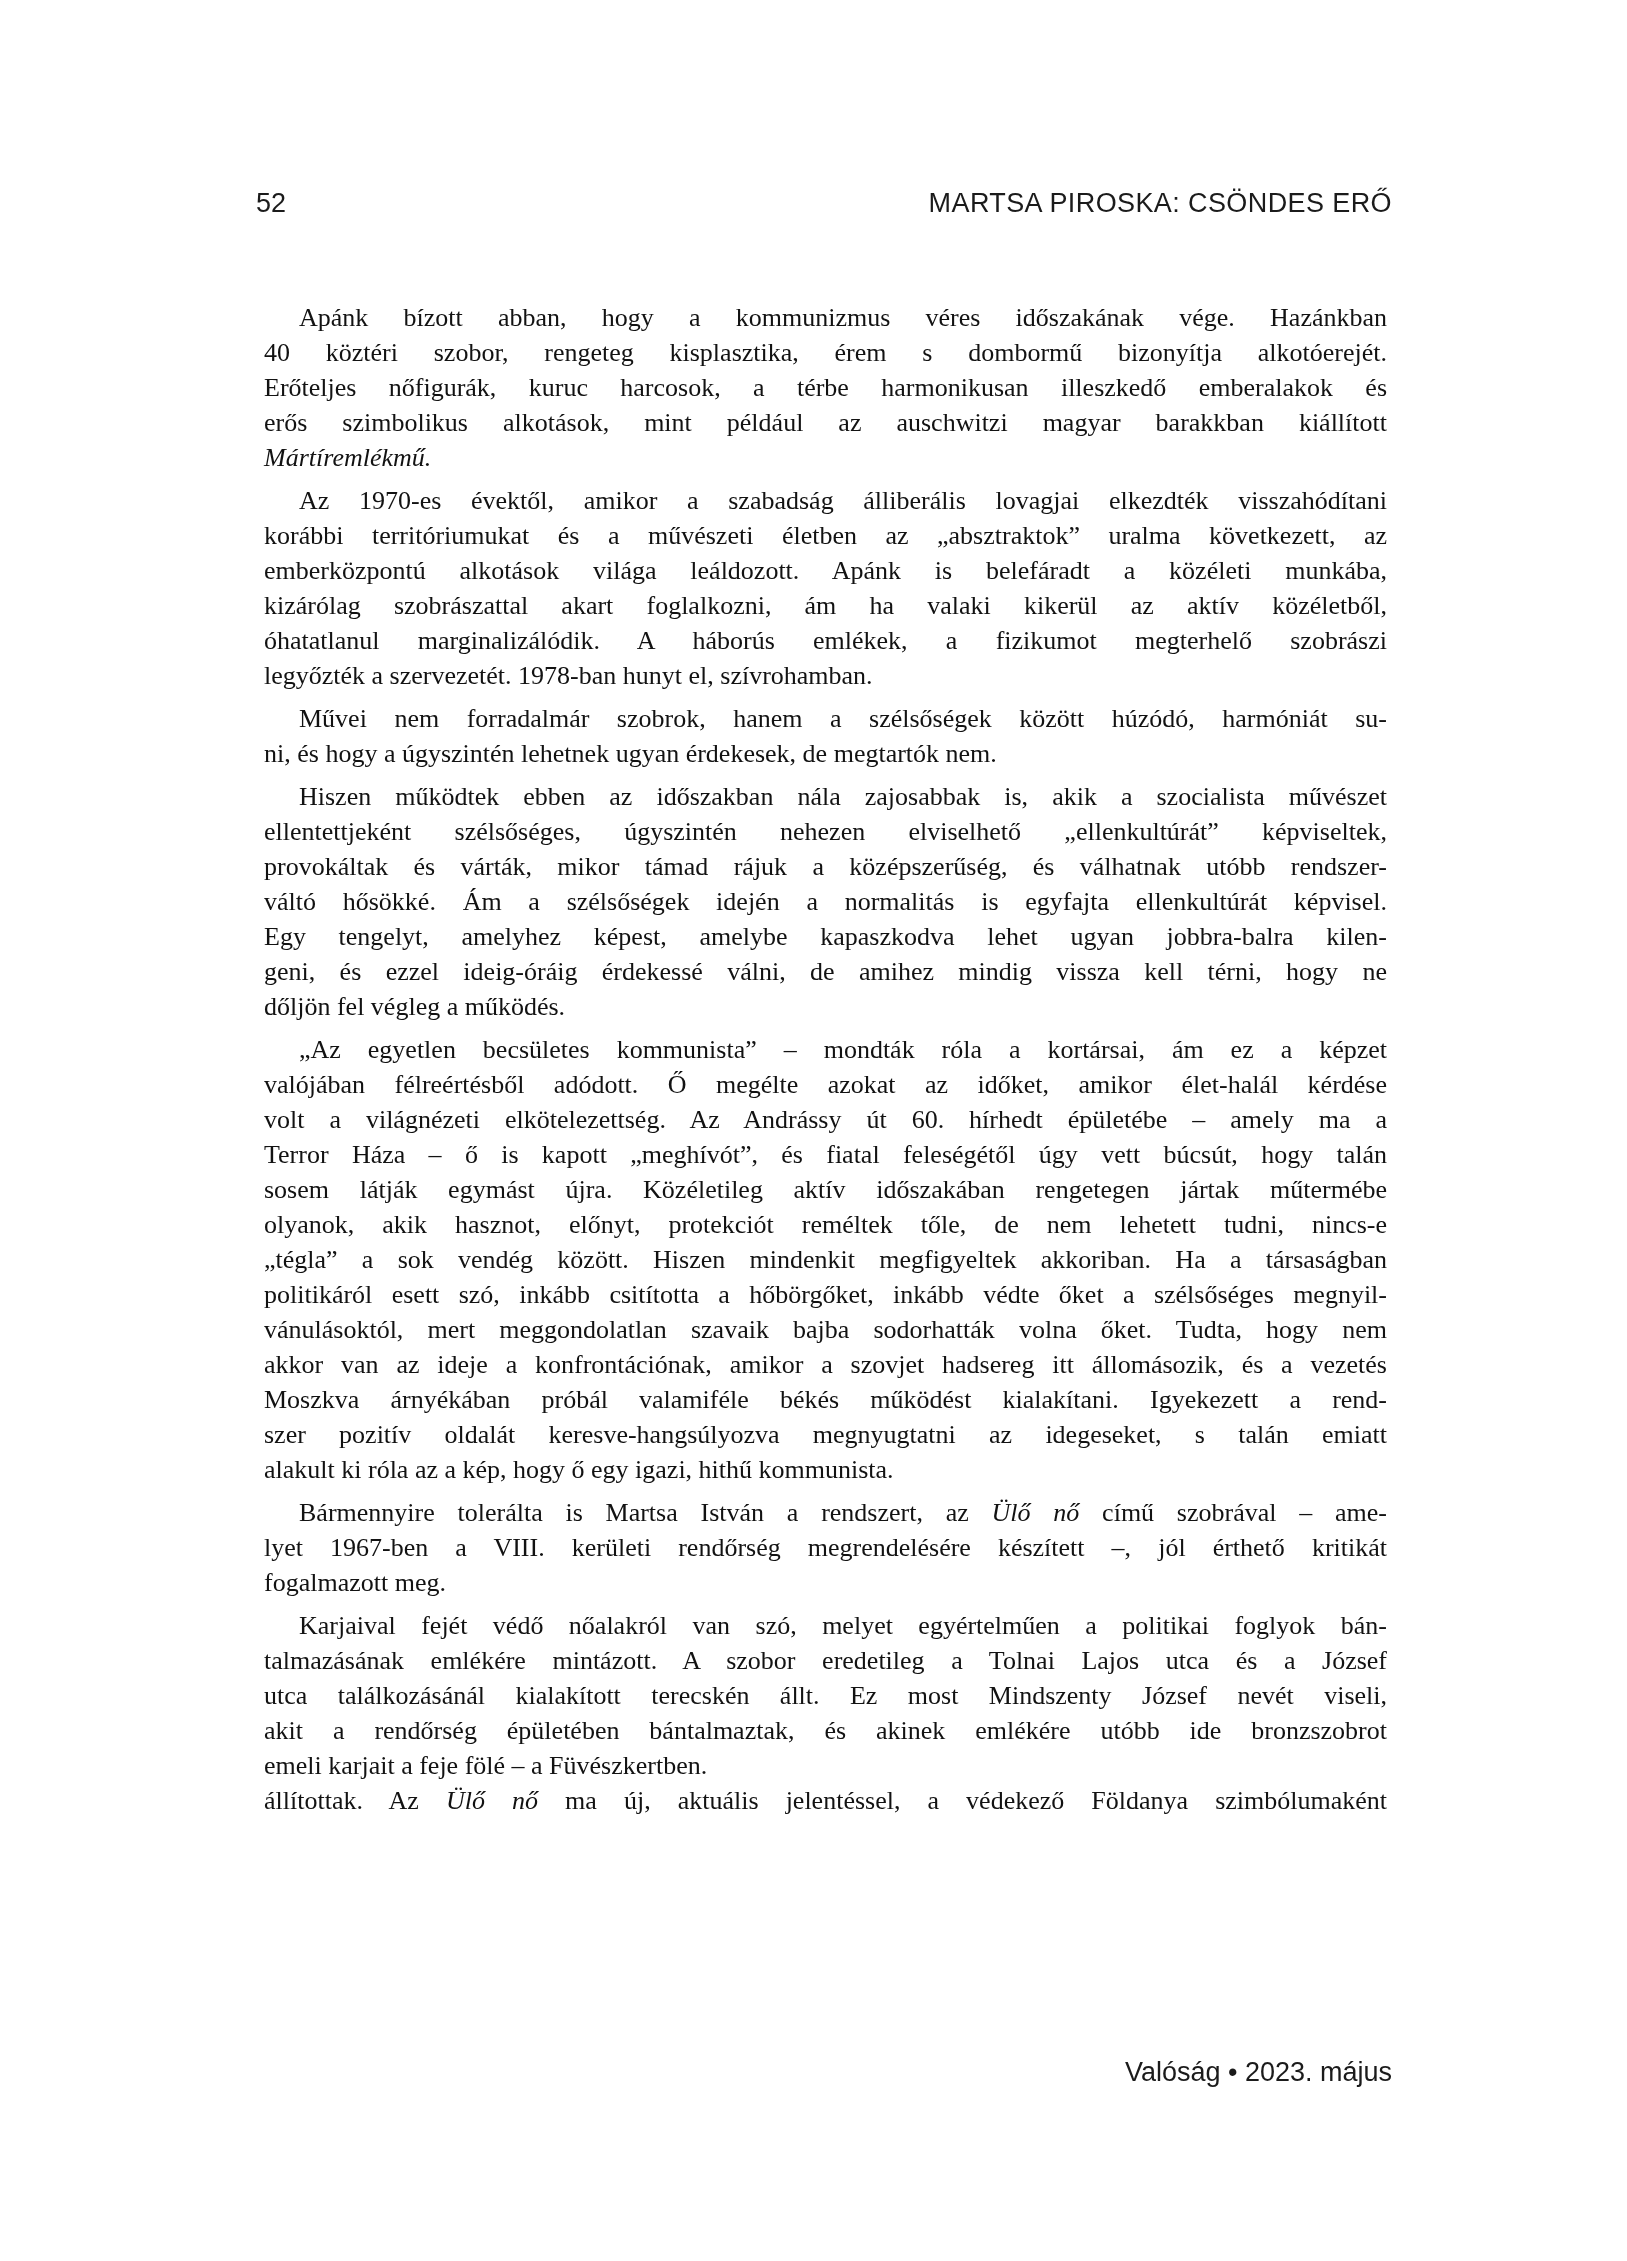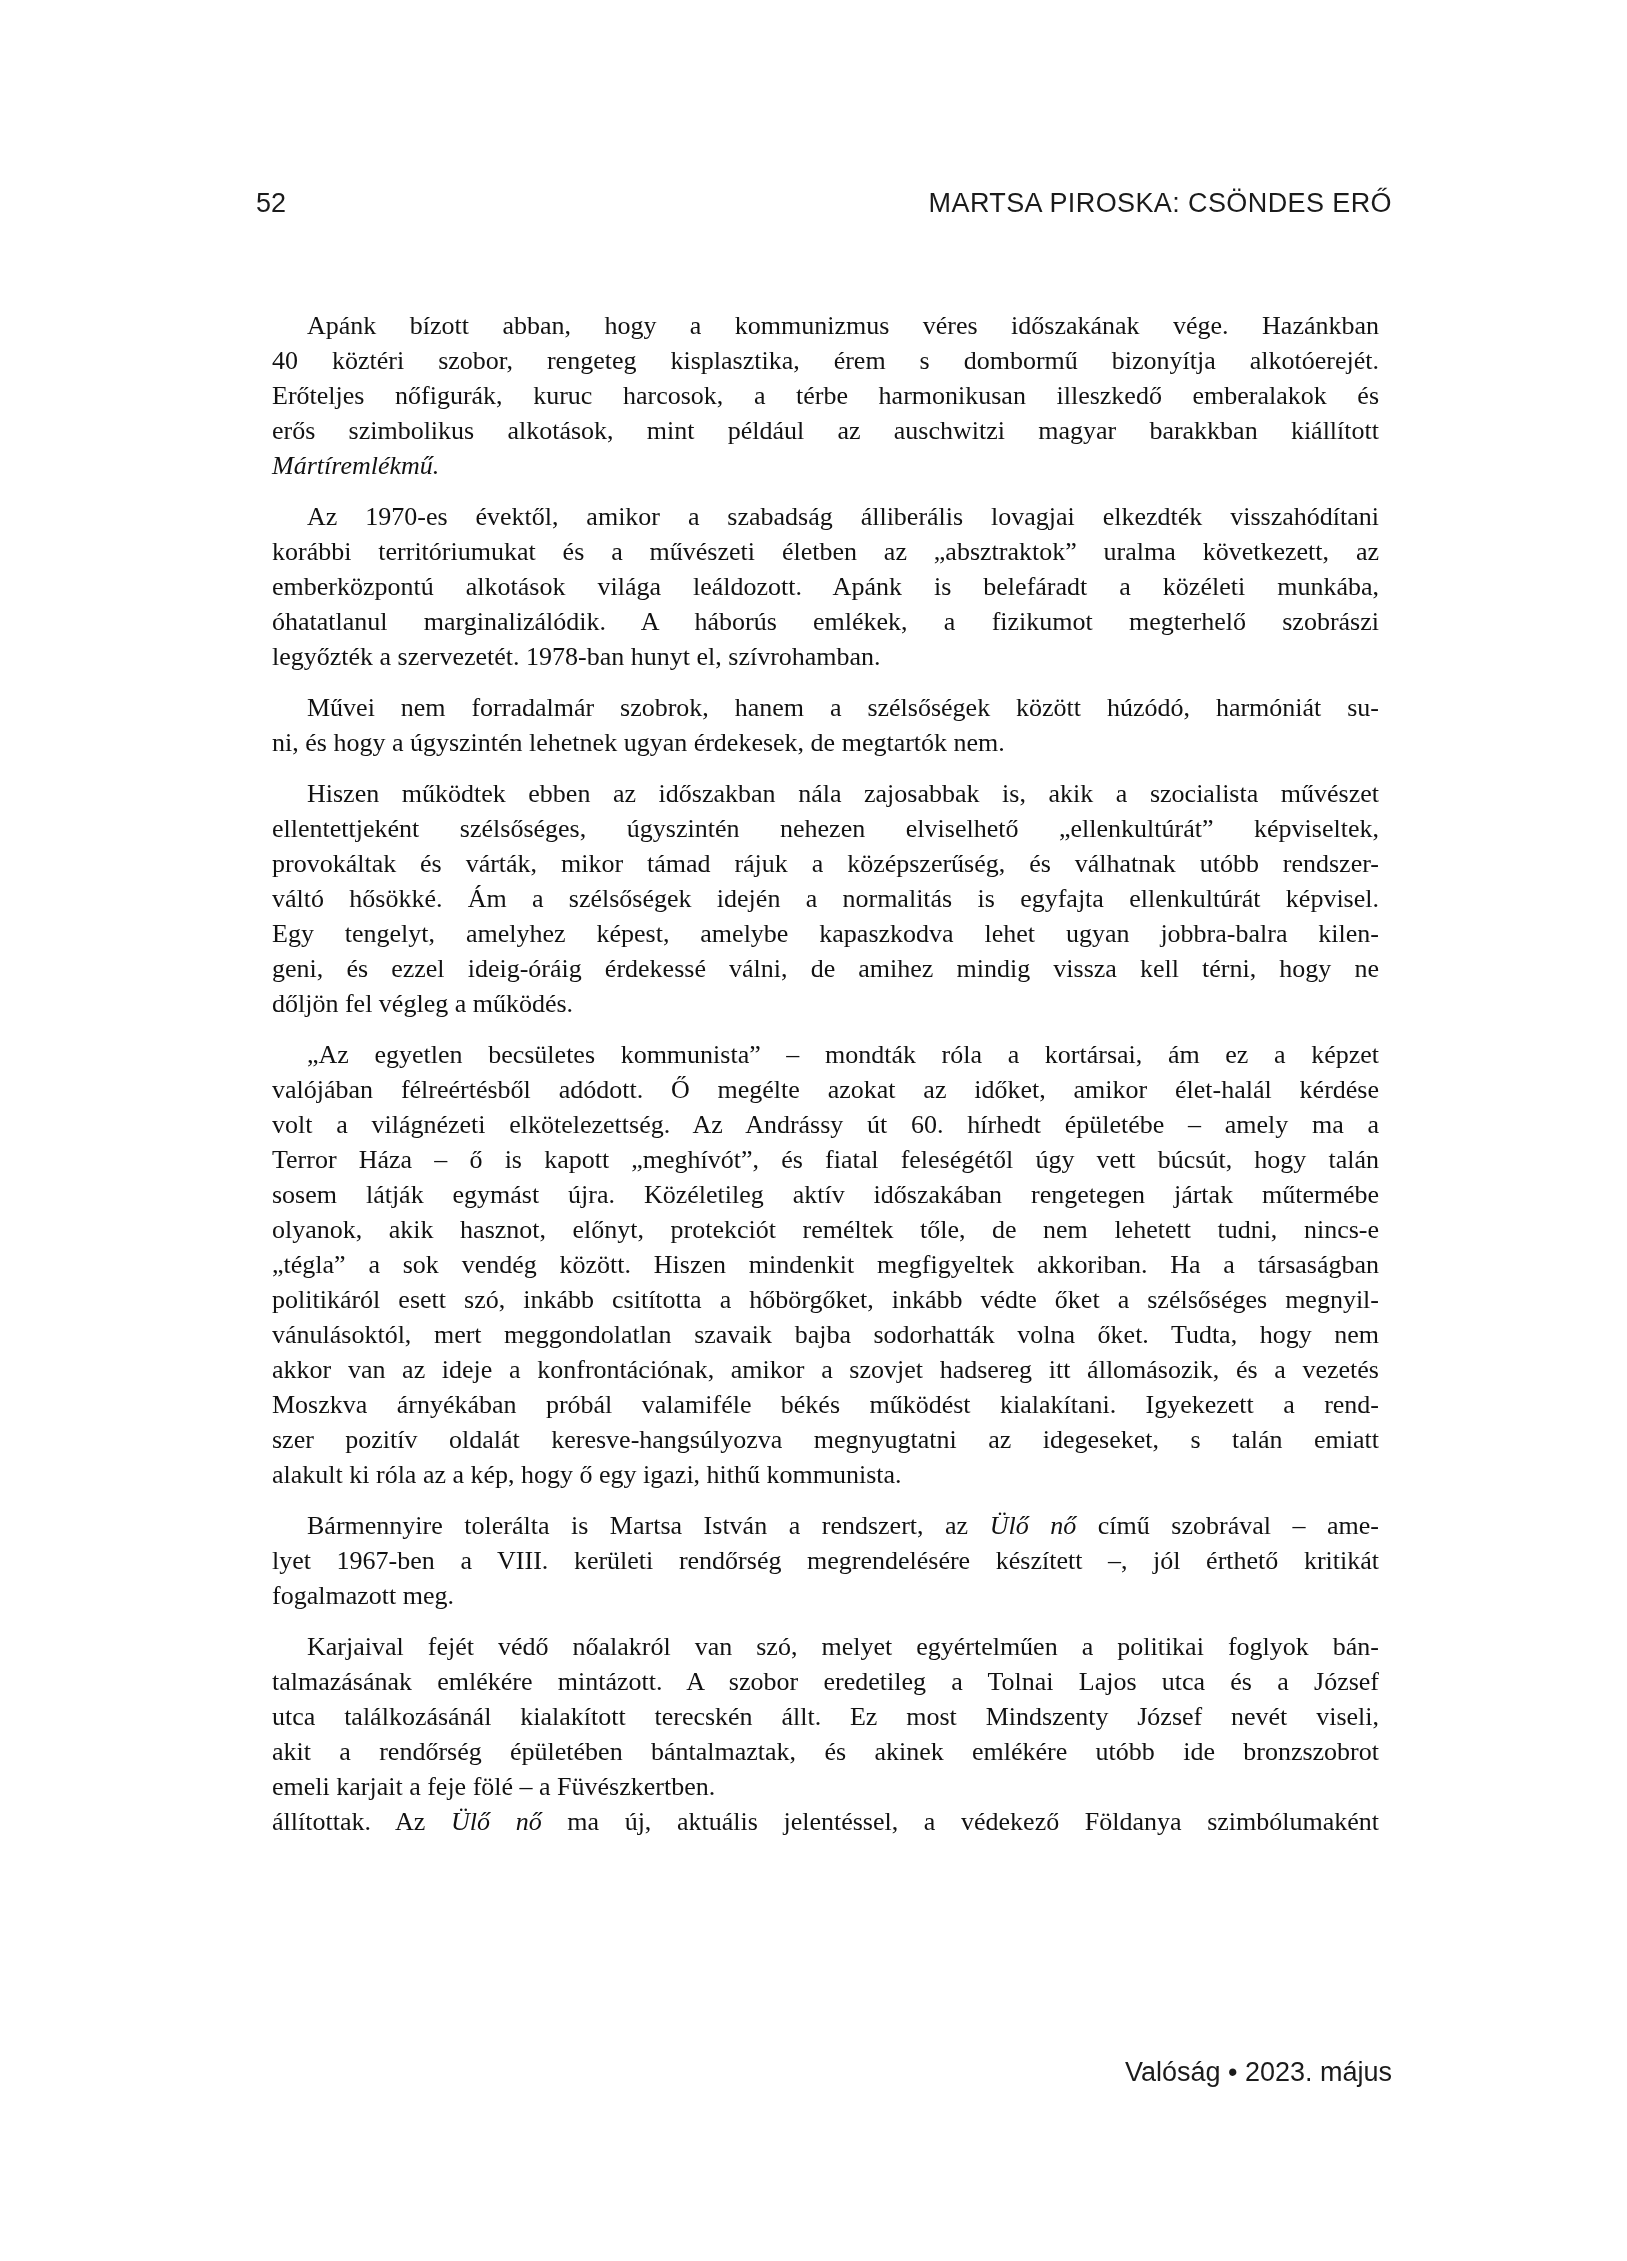--- a/index.html
+++ b/index.html
@@ -36,21 +36,21 @@
   .article-body {
     position: absolute;
     top: 292px;
     left: 256px;
     width: 1139px;
     font-family: "Liberation Serif", "DejaVu Serif", serif;
     font-size: 26px;
     line-height: 35px;
     color: #121212;
   }
-  .paragraph { margin: 16px; }
+  .paragraph { margin: 8px; }
   .line {
     text-align: justify;
     text-align-last: justify;
     white-space: normal;
   }
   .line.first { text-indent: 35px; }
   .line.last  { text-align-last: left; }
   .line i { font-style: italic; }
   
   .running-footer {
@@ -80,20 +80,21 @@
         <div class="line first">Apánk bízott abban, hogy a kommunizmus véres időszakának vége. Hazánkban</div>
         <div class="line">40 köztéri szobor, rengeteg kisplasztika, érem s dombormű bizonyítja alkotóerejét.</div>
         <div class="line">Erőteljes nőfigurák, kuruc harcosok, a térbe harmonikusan illeszkedő emberalakok és</div>
         <div class="line">erős szimbolikus alkotások, mint például az auschwitzi magyar barakkban kiállított</div>
         <div class="line last"><i>Mártíremlékmű.</i></div>
       </div>
       <div class="paragraph">
         <div class="line first">Az 1970-es évektől, amikor a szabadság álliberális lovagjai elkezdték visszahódítani</div>
         <div class="line">korábbi territóriumukat és a művészeti életben az „absztraktok” uralma következett, az</div>
         <div class="line">emberközpontú alkotások világa leáldozott. Apánk is belefáradt a közéleti munkába,</div>
+        <div class="line">kizárólag szobrászattal akart foglalkozni, ám ha valaki kikerül az aktív közéletből,</div>
         <div class="line">óhatatlanul marginalizálódik. A háborús emlékek, a fizikumot megterhelő szobrászi</div>
         <div class="line last">legyőzték a szervezetét. 1978-ban hunyt el, szívrohamban.</div>
       </div>
       <div class="paragraph">
         <div class="line first">Művei nem forradalmár szobrok, hanem a szélsőségek között húzódó, harmóniát su-</div>
         <div class="line last">ni, és hogy a úgyszintén lehetnek ugyan érdekesek, de megtartók nem.</div>
       </div>
       <div class="paragraph">
         <div class="line first">Hiszen működtek ebben az időszakban nála zajosabbak is, akik a szocialista művészet</div>
         <div class="line">ellentettjeként szélsőséges, úgyszintén nehezen elviselhető „ellenkultúrát” képviseltek,</div>

